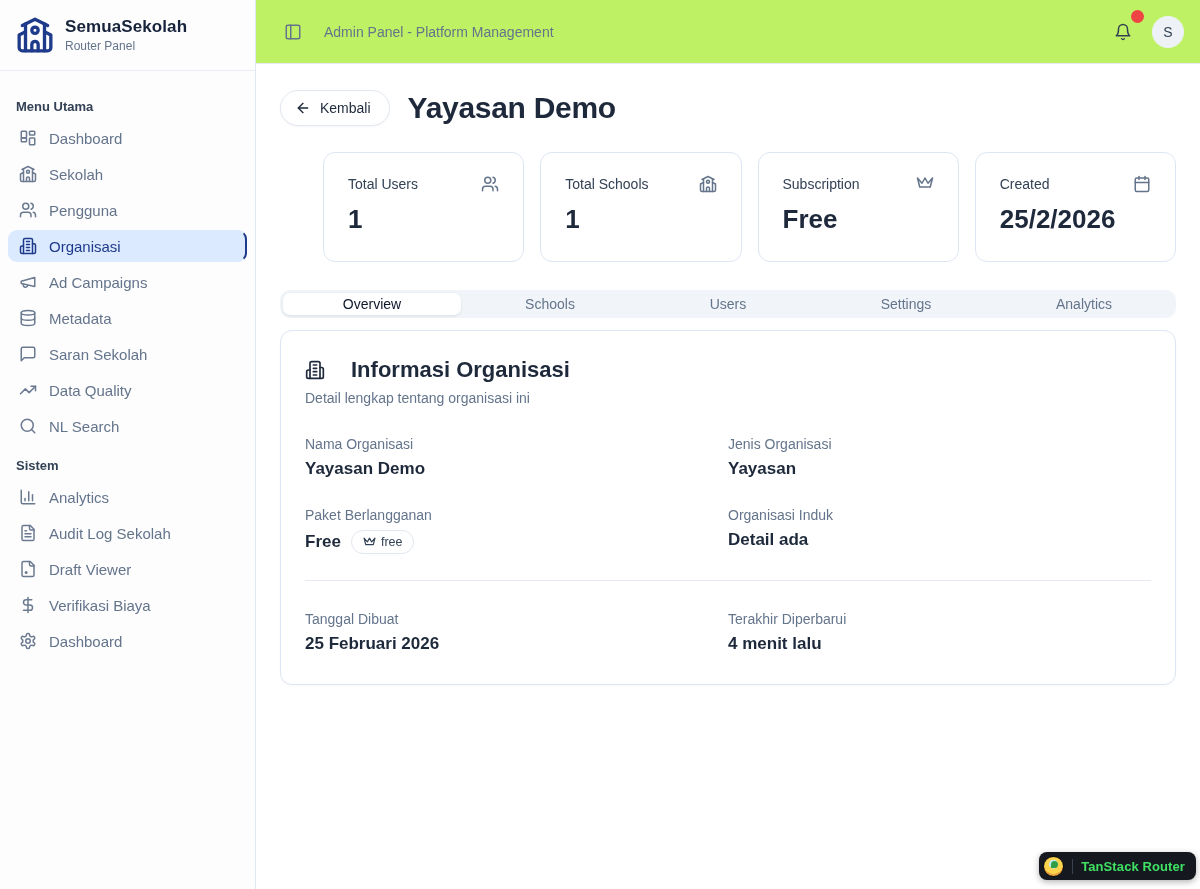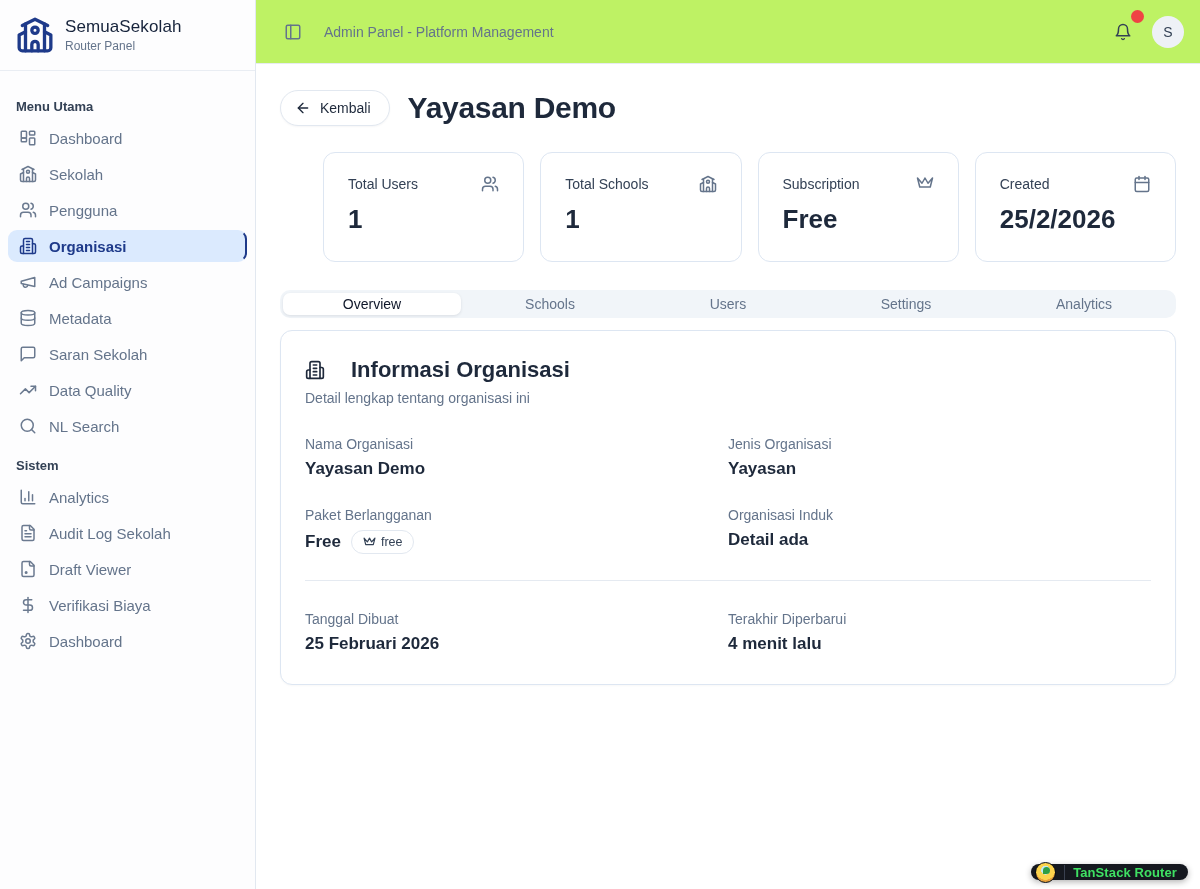--- a/index.html
+++ b/index.html
@@ -16,28 +16,28 @@
   .i18 { width:18px; height:18px; }
   .i20 { width:20px; height:20px; }
   .i36 { width:38px; height:38px; stroke-width:2.1; }
 
   .app { display:flex; width:1200px; height:889px; }
 
   
   .sidebar { width:256px; flex:none; background:#fdfdfe; border-right:1px solid #e2e8f0; display:flex; flex-direction:column; }
   .sidebar-header { display:flex; align-items:center; gap:11px; padding:16px; height:71px; border-bottom:1px solid #e9edf3; }
   .logo { color:#1e3a8a; }
-  .brand-name { font-size:17px; font-weight:400; color:#16233b; letter-spacing:.1px; }
+  .brand-name { font-size:17px; font-weight:700; color:#16233b; letter-spacing:.1px; }
   .brand-sub { font-size:12px; color:#64748b; margin-top:2px; }
   .sidebar-nav { padding:12px 8px; }
   .nav-section + .nav-section { margin-top:14px; }
   .nav-label { font-size:13px; font-weight:600; color:#334155; margin:16px 8px 8px; }
   .nav-item { display:flex; align-items:center; gap:12px; height:32px; margin-bottom:4px; padding:0 9px; border-radius:9px; font-size:15px; color:#64748b; text-decoration:none; cursor:pointer; border:2px solid transparent; }
   .nav-item .icon { color:#6b7a90; }
-  .nav-item.active { background:#dbeafe; color:#1e3a8a; font-weight:700; border-right-color:#1e3a8a; }
+  .nav-item.active { background:#dbeafe; color:#1e3a8a; font-weight:400; border-right-color:#1e3a8a; }
   .nav-item.active .icon { color:#1e3a8a; }
 
   
   .main { flex:1; display:flex; flex-direction:column; min-width:0; }
   .topbar { height:64px; flex:none; display:flex; align-items:center; padding:0 16px 0 24px; border-bottom:1px solid #e7ebf1; background:#bef264; }
   .panel-btn { background:none; border:none; color:#64748b; cursor:pointer; display:flex; padding:4px; }
   .topbar-title { font-size:14px; color:#64748b; margin-left:18px; }
   .topbar-spacer { flex:1; }
   .bell-btn { position:relative; background:none; border:none; color:#334155; cursor:pointer; display:flex; padding:6px; margin-right:14px; }
   .bell-dot { position:absolute; top:-7px; right:-6px; width:13px; height:13px; border-radius:50%; background:#ef4444; }
@@ -68,21 +68,21 @@
   .info-head .icon { color:#1e293b; }
   .info-title { font-size:22px; font-weight:700; color:#1e293b; }
   .info-sub { font-size:14px; color:#64748b; margin-top:7px; }
   .info-grid { display:grid; grid-template-columns:1fr 1fr; row-gap:28px; margin-top:30px; }
   .field-label { font-size:14px; color:#64748b; margin-bottom:7px; }
   .field-value { display:flex; align-items:center; gap:10px; font-size:17px; font-weight:700; color:#1e293b; }
   .badge { display:inline-flex; align-items:center; gap:5px; border:1px solid #e2e8f0; border-radius:999px; padding:4px 11px; font-size:12.5px; font-weight:500; color:#334155; }
   .divider { height:1px; background:#e5eaf1; margin:26px 0 24px; }
 
   
-  .devtools { position:absolute; right:12px; bottom:9px; height:16px; display:flex; align-items:center; gap:8px; background:#15181f; border-radius:8px; padding:0 11px 0 4px; box-shadow:0 2px 6px rgba(0,0,0,.3); cursor:pointer; }
+  .devtools { position:absolute; right:4px; bottom:9px; height:28px; display:flex; align-items:center; gap:8px; background:#15181f; border-radius:8px; padding:0 11px 0 4px; box-shadow:0 2px 6px rgba(0,0,0,.3); cursor:pointer; }
   .devtools-logo { width:21px; height:21px; border-radius:50%; background:radial-gradient(circle at 50% 38%, #bfe8f5 0 28%, #fcd34d 30% 62%, #e8a33c 64% 100%); border:1px solid #0a0c10; position:relative; }
   .devtools-logo::after { content:""; position:absolute; left:7px; top:4px; width:7px; height:7px; border-radius:50% 50% 50% 0; background:#2f9e44; }
   .devtools-sep { width:1px; height:15px; background:#3a4150; }
   .devtools-label { font-size:13px; font-weight:700; color:#3fe163; letter-spacing:.1px; }
 </style>
 </head>
 <body>
 
 <svg width="0" height="0" style="position:absolute" aria-hidden="true">
   <defs>

